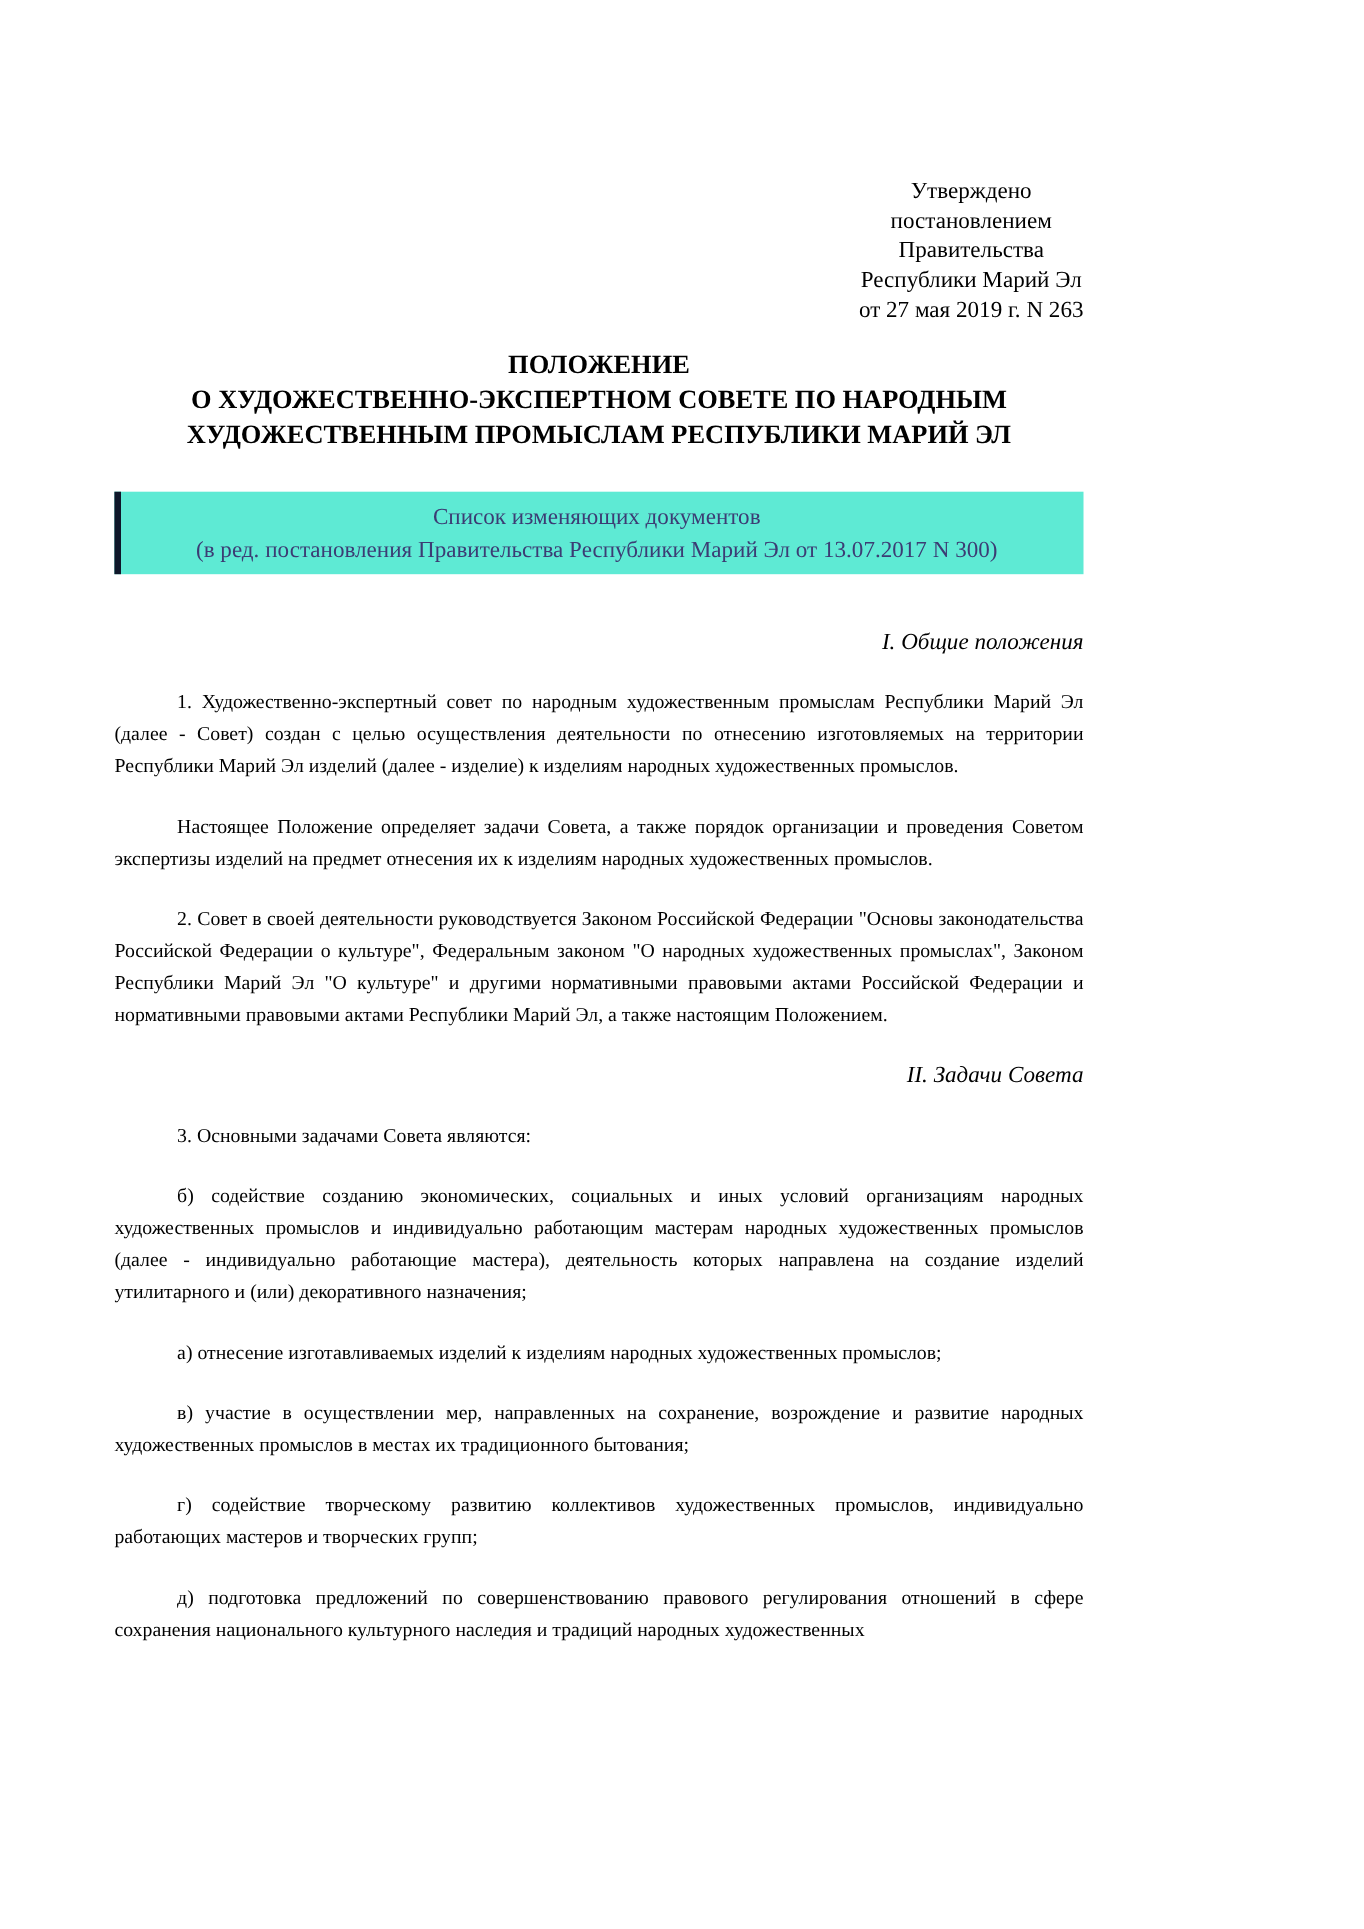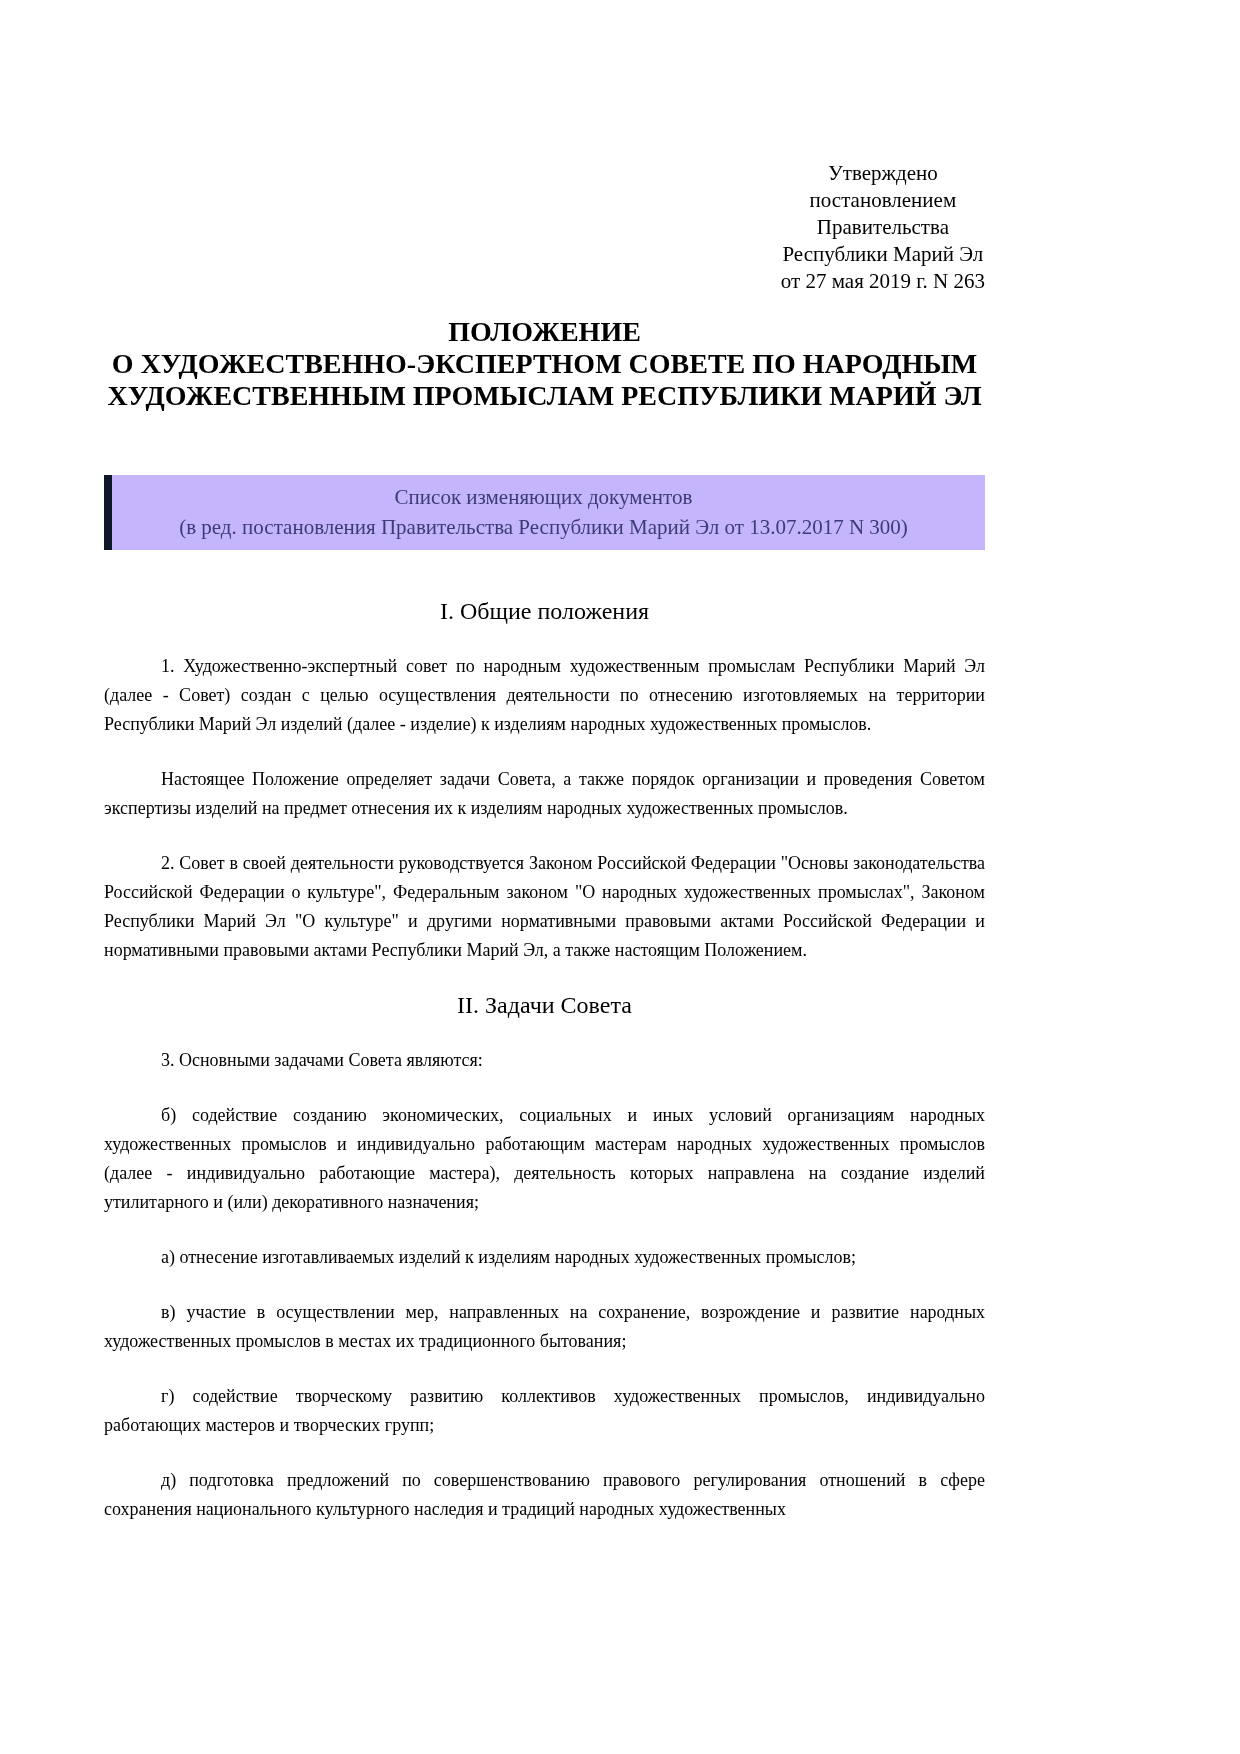--- a/index.html
+++ b/index.html
@@ -29,38 +29,39 @@
     display: inline-block;
     text-align: center;
     font-size: 21px;
     line-height: 27px;
     white-space: nowrap;
   }
   .doc-title {
     margin-top: 21px;
     text-align: center;
     font-weight: bold;
-    font-size: 28px;
+    font-size: 24px;
     line-height: 32px;
   }
   .amend-box {
-    margin-top: 63px;
-    background: #c4b5fd;
-    border-left: 8px solid #0f172a;
+    margin-top: 35px;
+    background: #5eead4;
+    border-left: 6px solid #0f172a;
     padding: 7px 14px 8px 4px;
     text-align: center;
     color: #3c3c74;
     font-size: 21px;
     line-height: 30px;
   }
   .section-heading {
     margin: 47px 0 0 0;
-    text-align: center;
-    font-size: 24px;
+    text-align: right;
+    font-size: 21px;
     line-height: 29px;
+    font-style: italic;
   }
   p.body-par {
     margin: 26px 0 0 0;
     font-size: 18px;
     line-height: 29px;
     text-align: justify;
     text-indent: 57px;
   }
 </style>
 </head>

